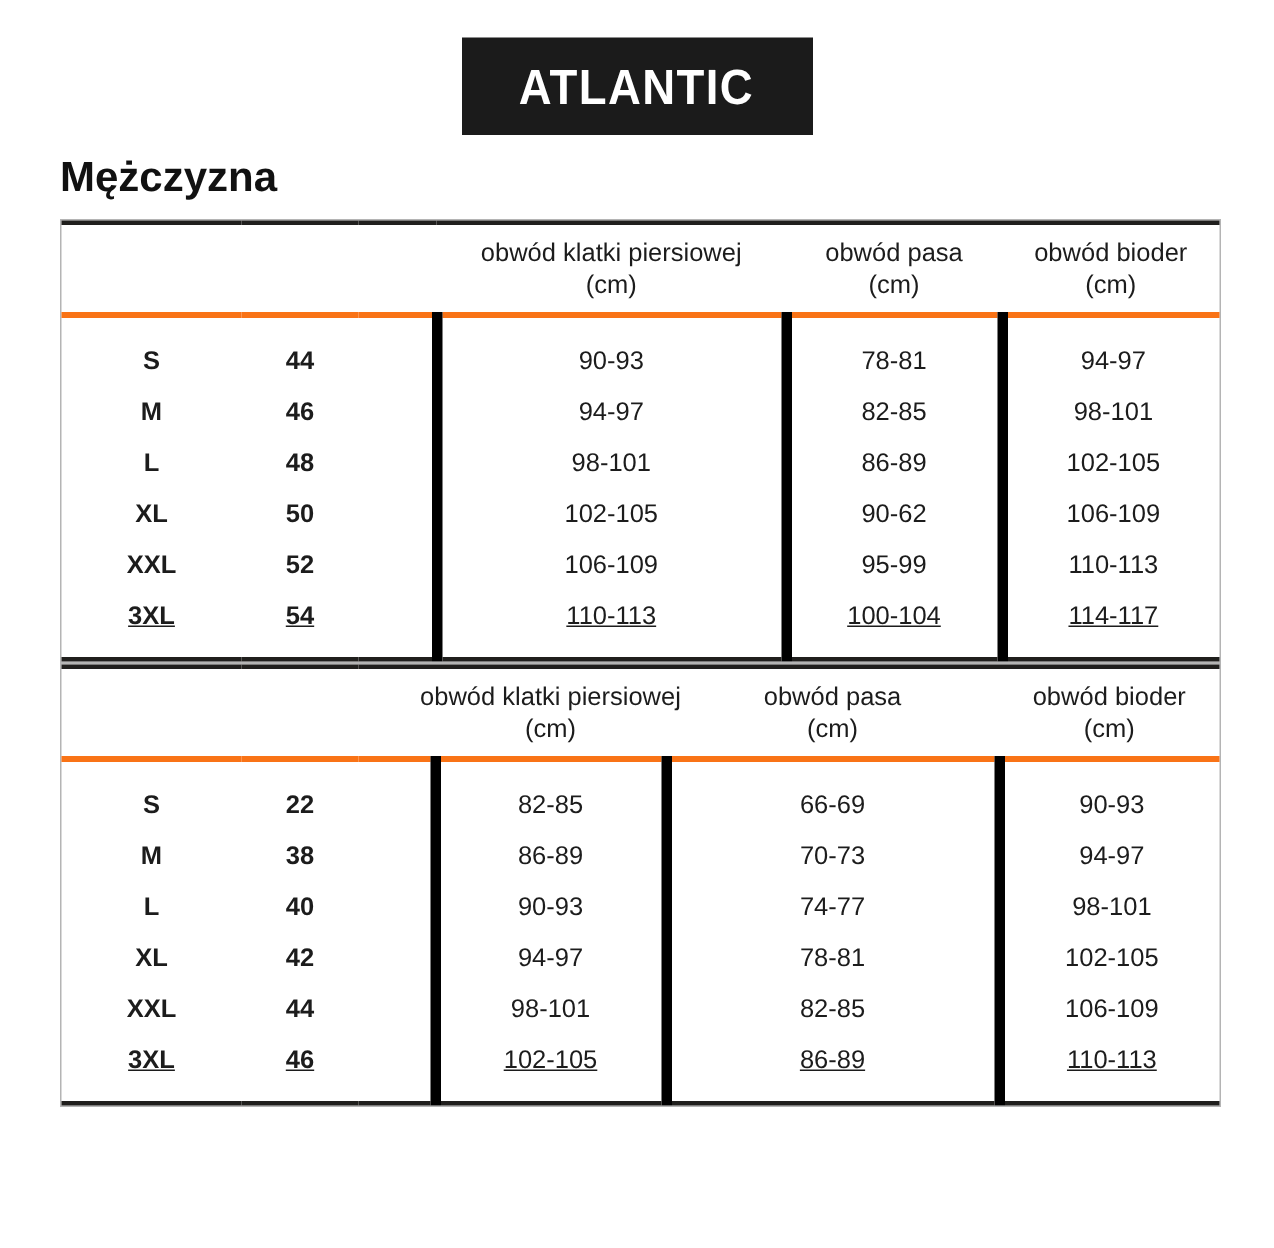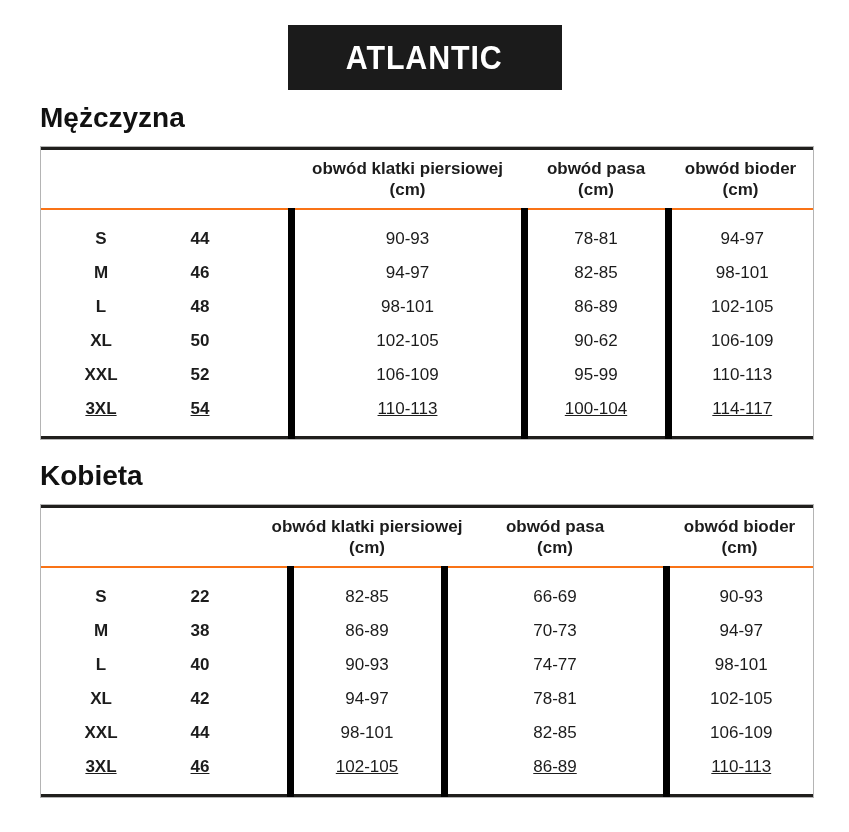--- a/index.html
+++ b/index.html
@@ -10,21 +10,21 @@
     color: #1c1c1c;
   }
   .page {
     position: relative;
     width: 849px;
     height: 832px;
     background: #ffffff;
     overflow: hidden;
   }
   .logo {
-    width: 274px;
+    width: 234px;
     height: 65px;
     background: #1b1b1b;
     margin: 25px auto 0 auto;
     display: flex;
     align-items: center;
     justify-content: center;
   }
   .logo-text {
     color: #ffffff;
     font-size: 33px;
@@ -50,23 +50,23 @@
     background: #ffffff;
   }
   table.size-table {
     width: 100%;
     border-collapse: collapse;
     table-layout: fixed;
     border-top: 3px solid #201f1d;
     border-bottom: 3px solid #201f1d;
   }
   table.size-table thead th {
-    font-weight: bold;
+    font-weight: normal;
     height: 58px;
-    border-bottom: 2px solid #f97316;
+    border-bottom: 4px solid #f97316;
     font-size: 17px;
     color: #1c1c1c;
     vertical-align: middle;
     padding: 0;
     overflow: visible;
   }
   .hdr-label, .hdr-unit {
     position: relative;
     left: 50%;
     transform: translateX(-50%);
@@ -172,21 +172,20 @@
           <td class="c-num">54</td>
           <td class="c-spacer"></td>
           <td class="c-val div-l">110-113</td>
           <td class="c-val div-l">100-104</td>
           <td class="c-val div-l">114-117</td>
         </tr>
       </tbody>
     </table>
   </div>
 
-  <h2 class="section-title second">Kobieta</h2>
 
   <div class="table-wrap">
     <table class="size-table">
       <colgroup>
         <col style="width:120px">
           <col style="width:78px">
           <col style="width:51px">
         <col style="width:154px">
           <col style="width:222px">
           <col style="width:147px">

